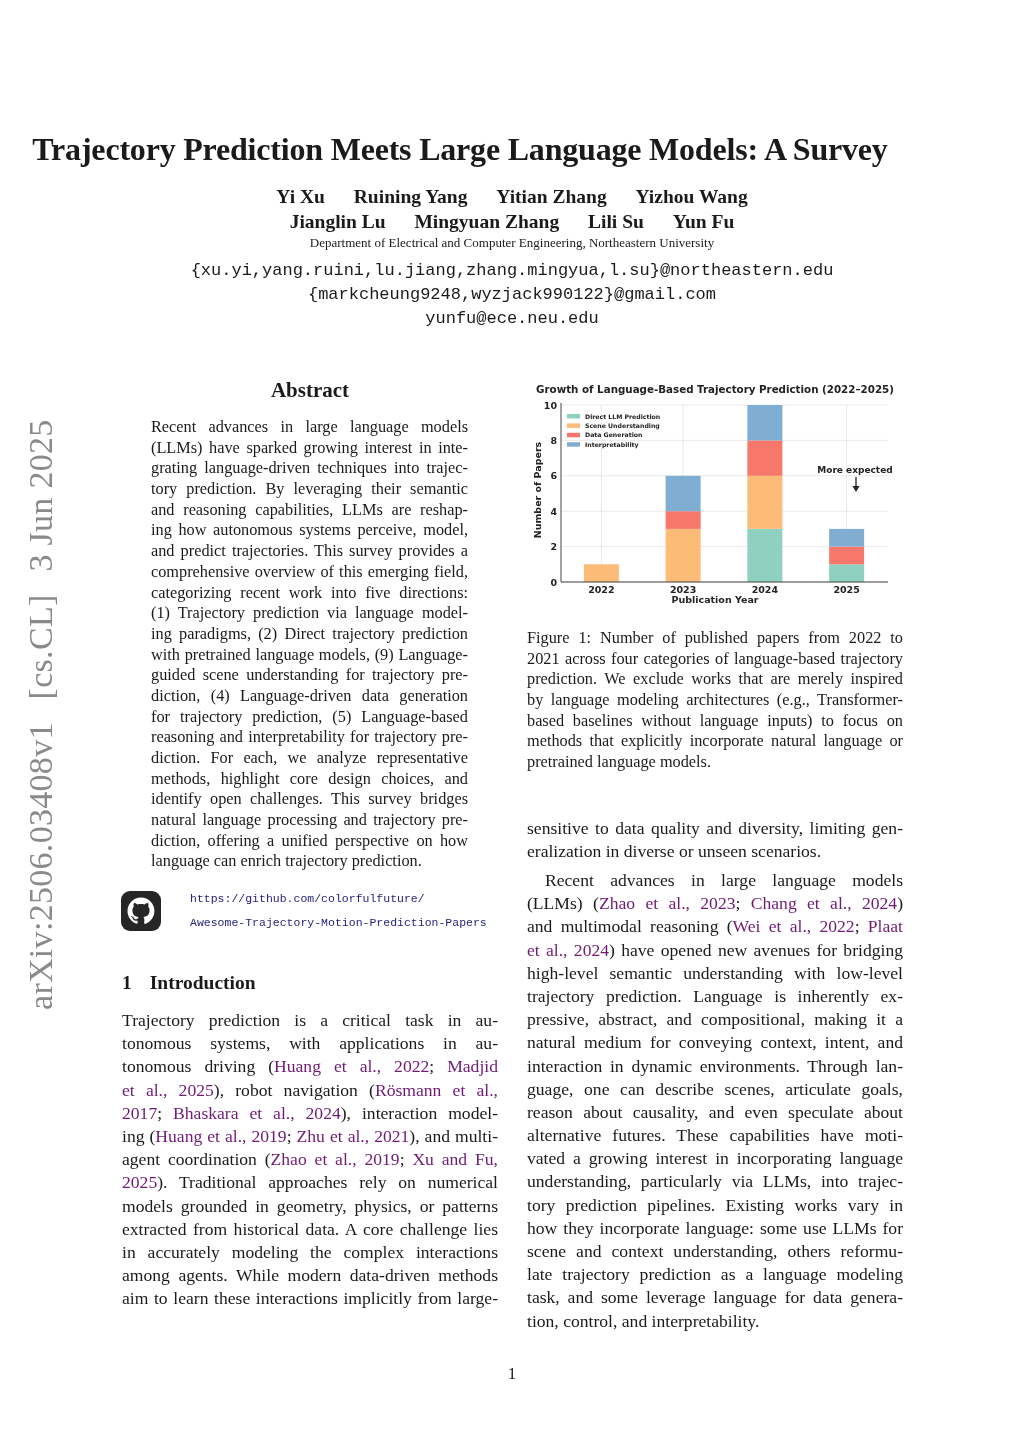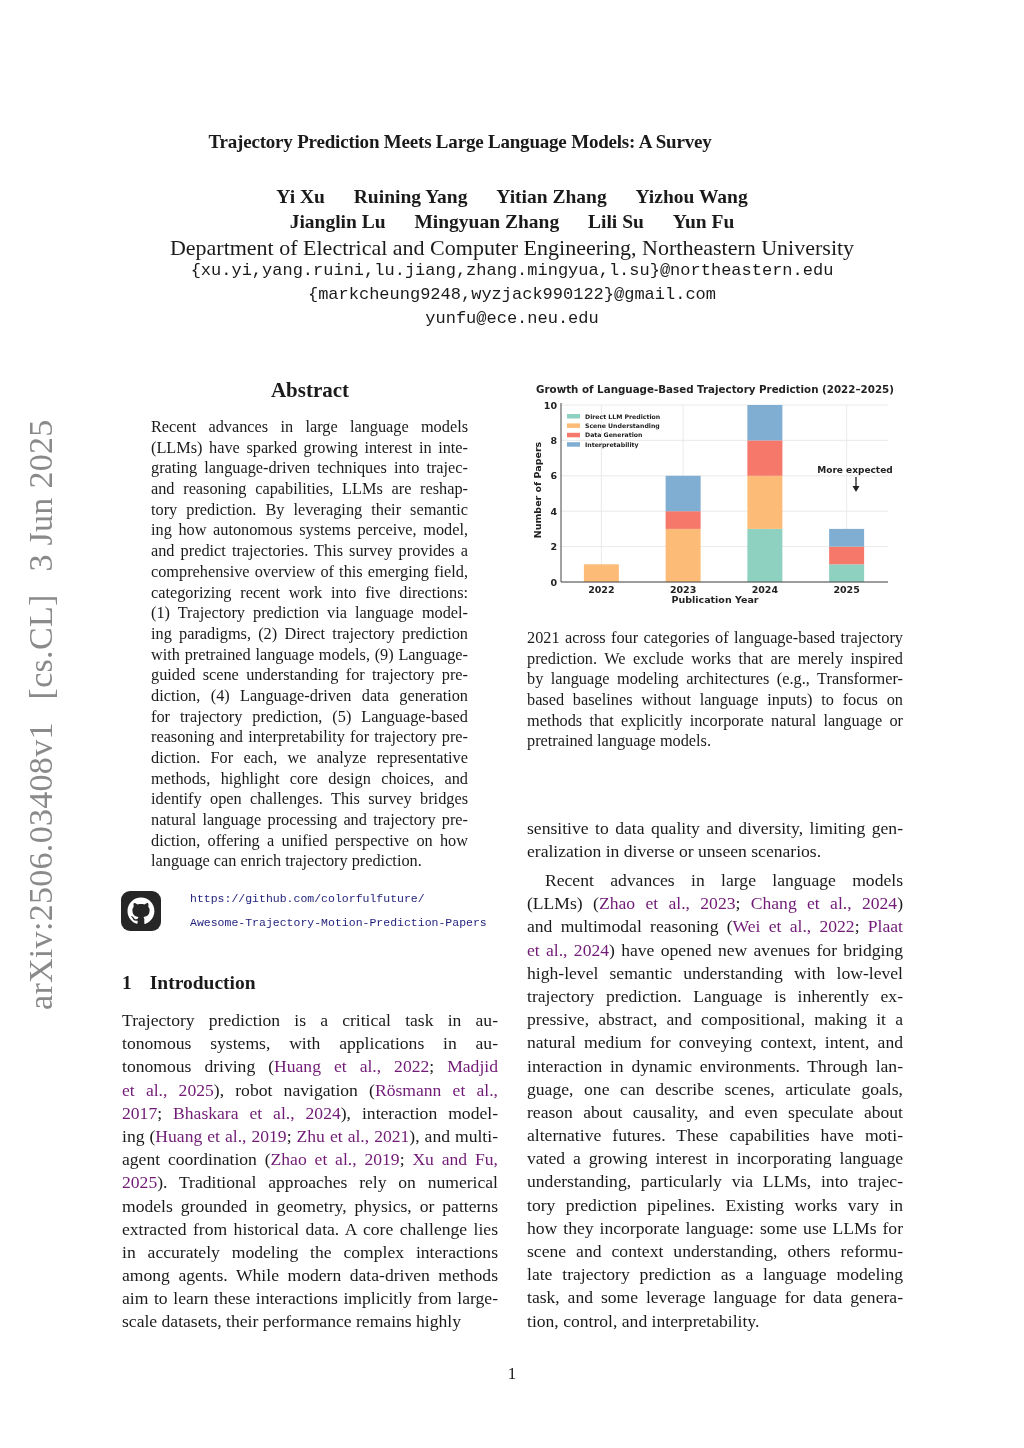--- a/index.html
+++ b/index.html
@@ -1,22 +1,22 @@
 <!DOCTYPE html>
 <html><head>
 <meta charset="utf-8">
 <style>
   html, body { margin: 0; padding: 0; background: #ffffff; }
   body { width: 1024px; height: 1448px; position: relative; overflow: hidden;
          font-family: "Liberation Serif", "DejaVu Serif", serif; color: #1a1a1a; }
   .abs { position: absolute; }
-  .title { left: 0; width: 920px; top: 131px; text-align: center; font-weight: bold; font-size: 19px; letter-spacing: -0.2px; }
+  .title { left: 0; width: 920px; top: 131px; text-align: center; font-weight: bold; font-size: 32px; letter-spacing: -0.2px; }
   .authors { left: 0; width: 1024px; text-align: center; font-weight: bold; font-size: 19.5px; }
   .authors span { margin: 8px 12px; }
-  .affil { left: 0; width: 1024px; text-align: center; font-size: 22px; }
+  .affil { left: 0; width: 1024px; text-align: center; font-size: 13px; }
   .mono { font-family: "Liberation Mono", "DejaVu Sans Mono", monospace; font-size: 17px; }
   .arxiv { left: 22px; top: 1010px; transform-origin: 0 0; transform: rotate(-90deg);
            font-size: 34px; color: #8a8a8a; white-space: nowrap; letter-spacing: 0.3px; }
   .arxiv span { margin-right: 14px; }
   .abs-head { left: 140px; width: 340px; top: 378px; text-align: center; font-weight: bold; font-size: 21px; }
   .para { font-size: 16.3px; line-height: 20.7px; text-align: justify; }
   .para .ln { display: block; text-align: justify; text-align-last: justify; white-space: nowrap; height: 20.7px; }
   .para .ln.last { text-align-last: left; }
   .body2 { font-size: 17.6px; line-height: 23.2px; }
   .body2 .ln { height: 23.2px; }
@@ -54,22 +54,22 @@
 <div class="abs affil" style="top:235px">Department of Electrical and Computer Engineering, Northeastern University</div>
 <div class="abs affil mono" style="top:261px">{xu.yi,yang.ruini,lu.jiang,zhang.mingyua,l.su}@northeastern.edu</div>
 <div class="abs affil mono" style="top:285px">{markcheung9248,wyzjack990122}@gmail.com</div>
 <div class="abs affil mono" style="top:309px">yunfu@ece.neu.edu</div>
 
 <div class="abs abs-head">Abstract</div>
 <div class="abs para" id="abstract-body" style="left:151px; top:417px; width:317px;">
     <span class="ln">Recent advances in large language models</span>
     <span class="ln">(LLMs) have sparked growing interest in inte-</span>
     <span class="ln">grating language-driven techniques into trajec-</span>
+    <span class="ln">tory prediction. By leveraging their semantic</span>
     <span class="ln">and reasoning capabilities, LLMs are reshap-</span>
-    <span class="ln">tory prediction. By leveraging their semantic</span>
     <span class="ln">ing how autonomous systems perceive, model,</span>
     <span class="ln">and predict trajectories. This survey provides a</span>
     <span class="ln">comprehensive overview of this emerging field,</span>
     <span class="ln">categorizing recent work into five directions:</span>
     <span class="ln">(1) Trajectory prediction via language model-</span>
     <span class="ln">ing paradigms, (2) Direct trajectory prediction</span>
     <span class="ln">with pretrained language models, (9) Language-</span>
     <span class="ln">guided scene understanding for trajectory pre-</span>
     <span class="ln">diction, (4) Language-driven data generation</span>
     <span class="ln">for trajectory prediction, (5) Language-based</span>
@@ -101,21 +101,20 @@
     <span class="ln"><span class="cite">et al., 2025</span><span>), robot navigation (</span><span class="cite">Rösmann et al.,</span></span>
     <span class="ln"><span class="cite">2017</span><span>; </span><span class="cite">Bhaskara et al., 2024</span><span>), interaction model-</span></span>
     <span class="ln"><span>ing (</span><span class="cite">Huang et al., 2019</span><span>; </span><span class="cite">Zhu et al., 2021</span><span>), and multi-</span></span>
     <span class="ln"><span>agent coordination (</span><span class="cite">Zhao et al., 2019</span><span>; </span><span class="cite">Xu and Fu,</span></span>
     <span class="ln"><span class="cite">2025</span><span>). Traditional approaches rely on numerical</span></span>
     <span class="ln"><span>models grounded in geometry, physics, or patterns</span></span>
     <span class="ln"><span>extracted from historical data. A core challenge lies</span></span>
     <span class="ln"><span>in accurately modeling the complex interactions</span></span>
     <span class="ln"><span>among agents. While modern data-driven methods</span></span>
     <span class="ln"><span>aim to learn these interactions implicitly from large-</span></span>
-    <span class="ln last"><span>scale datasets, their performance remains highly</span></span>
   </div>
 
 <svg class="abs chart" id="chart" viewBox="0 0 380 232">
   <text x="190" y="15" text-anchor="middle" font-size="10.3" font-weight="bold" fill="#222">Growth of Language-Based Trajectory Prediction (2022–2025)</text>
   <g id="grid-layer">
       <line x1="36" x2="363" y1="204" y2="204" stroke="#e4e4e4" stroke-width="0.8"></line>
       <line x1="36" x2="363" y1="168.6" y2="168.6" stroke="#e4e4e4" stroke-width="0.8"></line>
       <line x1="36" x2="363" y1="133.2" y2="133.2" stroke="#e4e4e4" stroke-width="0.8"></line>
       <line x1="36" x2="363" y1="97.8" y2="97.8" stroke="#e4e4e4" stroke-width="0.8"></line>
       <line x1="36" x2="363" y1="62.400000000000006" y2="62.400000000000006" stroke="#e4e4e4" stroke-width="0.8"></line>
@@ -165,20 +164,21 @@
   <text x="190" y="225" text-anchor="middle" font-size="9.5" font-weight="bold" fill="#222">Publication Year</text>
   <text x="0" y="0" transform="translate(16,112) rotate(-90)" text-anchor="middle" font-size="9.5" font-weight="bold" fill="#222">Number of Papers</text>
   <g id="annot-layer">
     <text id="annot-text" x="330" y="95" text-anchor="middle" font-size="9" font-weight="bold" fill="#222">More expected</text>
     <line x1="331" y1="99" x2="331" y2="111" stroke="#222" stroke-width="1.3"></line>
     <path d="M327.5 108 L331 114 L334.5 108 Z" fill="#222"></path>
   </g>
 </svg>
 
 <div class="abs para body2" id="fig-caption" style="left:527px; top:628px; width:376px; font-size:16.3px; line-height:20.7px;">
+    <span class="ln" style="height: 20.7px;">Figure 1: Number of published papers from 2022 to</span>
     <span class="ln" style="height: 20.7px;">2021 across four categories of language-based trajectory</span>
     <span class="ln" style="height: 20.7px;">prediction. We exclude works that are merely inspired</span>
     <span class="ln" style="height: 20.7px;">by language modeling architectures (e.g., Transformer-</span>
     <span class="ln" style="height: 20.7px;">based baselines without language inputs) to focus on</span>
     <span class="ln" style="height: 20.7px;">methods that explicitly incorporate natural language or</span>
     <span class="ln last" style="height: 20.7px;">pretrained language models.</span>
   </div>
 
 <div class="abs para body2" id="intro-right-1" style="left:527px; top:817px; width:376px;">
     <span class="ln"><span>sensitive to data quality and diversity, limiting gen-</span></span>

